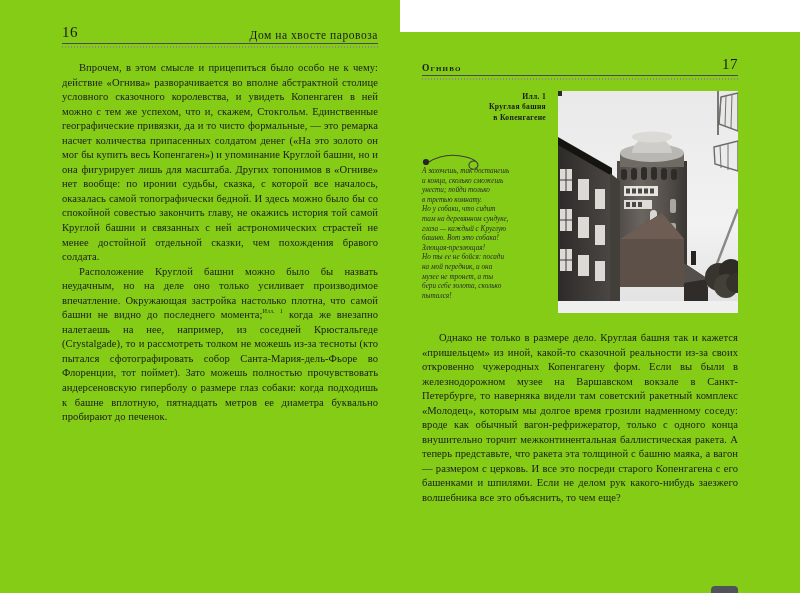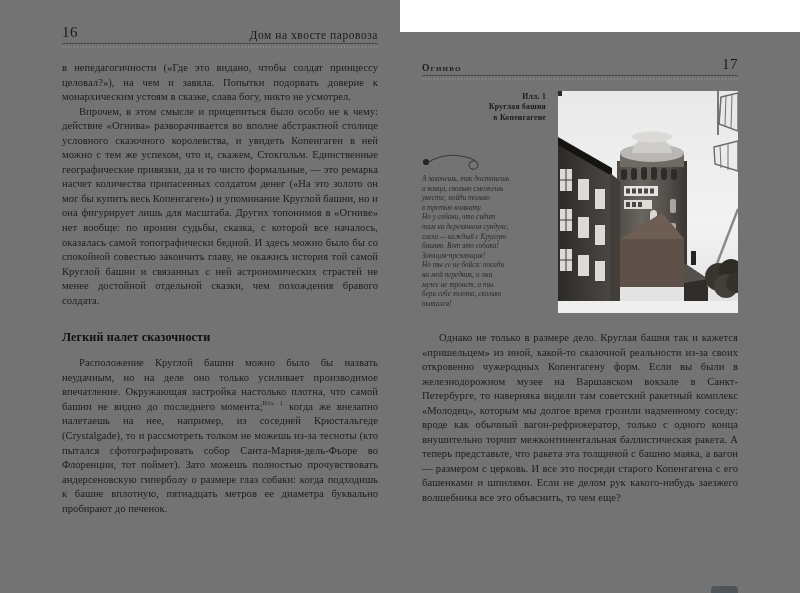--- a/index.html
+++ b/index.html
@@ -18,21 +18,21 @@
     position: relative;
     width: 800px;
     height: 593px;
     background: #ffffff;
     display: flex;
   }
   .page {
     position: relative;
     width: 400px;
     height: 593px;
-    background: #737373;
+    background: #84cc16;
     box-sizing: border-box;
   }
   .page-left  { padding: 0 22px 0 62px; }
   .page-right { padding: 0 62px 0 22px; margin-top: 32px; }
 
   
   .runhead {
     position: relative;
     height: 46px;
     display: flex;
@@ -137,21 +137,21 @@
   }
   .ornament {
     position: absolute;
     top: 62px;
     left: 0;
     width: 74px;
     height: 20px;
   }
   .epigraph {
     position: absolute;
-    top: 84px;
+    top: 76px;
     left: 0;
     width: 124px;
     font-style: italic;
     font-size: 7.2px;
     line-height: 9.6px;
     color: #2a2a2a;
     letter-spacing: 0.02px;
   }
   .epigraph p { margin: 0; }
 
@@ -189,24 +189,22 @@
   <div class="page page-left">
 
     <div class="runhead">
       <span class="folio">16</span>
       <span class="runtitle">Дом на хвосте паровоза</span>
       <div class="runhead-rule"></div>
       <div class="runhead-dots"></div>
     </div>
 
     <div class="body">
-      <p class="para noindent">в непедагогичности («Где это видано, чтобы солдат принцессу целовал?»), на чем и завяла. Попытки подорвать доверие к монархическим устоям в сказке, слава богу, никто не усмотрел.</p>
       <p class="para">Впрочем, в этом смысле и прицепиться было особо не к чему: действие «Огнива» разворачивается во вполне абстрактной столице условного сказочного королевства, и увидеть Копенгаген в ней можно с тем же успехом, что и, скажем, Стокгольм. Единственные географические привязки, да и то чисто формальные, — это ремарка насчет количества припасенных солдатом денег («На это золото он мог бы купить весь Копенгаген») и упоминание Круглой башни, но и она фигурирует лишь для масштаба. Других топонимов в «Огниве» нет вообще: по иронии судьбы, сказка, с которой все началось, оказалась самой топографически бедной. И здесь можно было бы со спокойной совестью закончить главу, не окажись история той самой Круглой башни и связанных с ней астрономических страстей не менее достойной отдельной сказки, чем похождения бравого солдата.</p>
 
-      <h2 class="subhead">Легкий налет сказочности</h2>
 
       <p class="para"><span>Расположение Круглой башни можно было бы назвать неудачным, но на деле оно только усиливает производимое впечатление. Окружающая застройка настолько плотна, что самой башни не видно до последнего момента;</span><sup class="illref">Илл. 1</sup> <span>когда же внезапно налетаешь на нее, например, из соседней Крюстальгеде (Crystalgade), то и рассмотреть толком не можешь из-за тесноты (кто пытался сфотографировать собор Санта-Мария-дель-Фьоре во Флоренции, тот поймет). Зато можешь полностью прочувствовать андерсеновскую гиперболу о размере глаз собаки: когда подходишь к башне вплотную, пятнадцать метров ее диаметра буквально пробирают до печенок.</span></p>
     </div>
   </div>
 
   <div class="page page-right">
 
     <div class="runhead">
       <span class="runtitle smallcaps">Огниво</span>
       <span class="folio">17</span>

